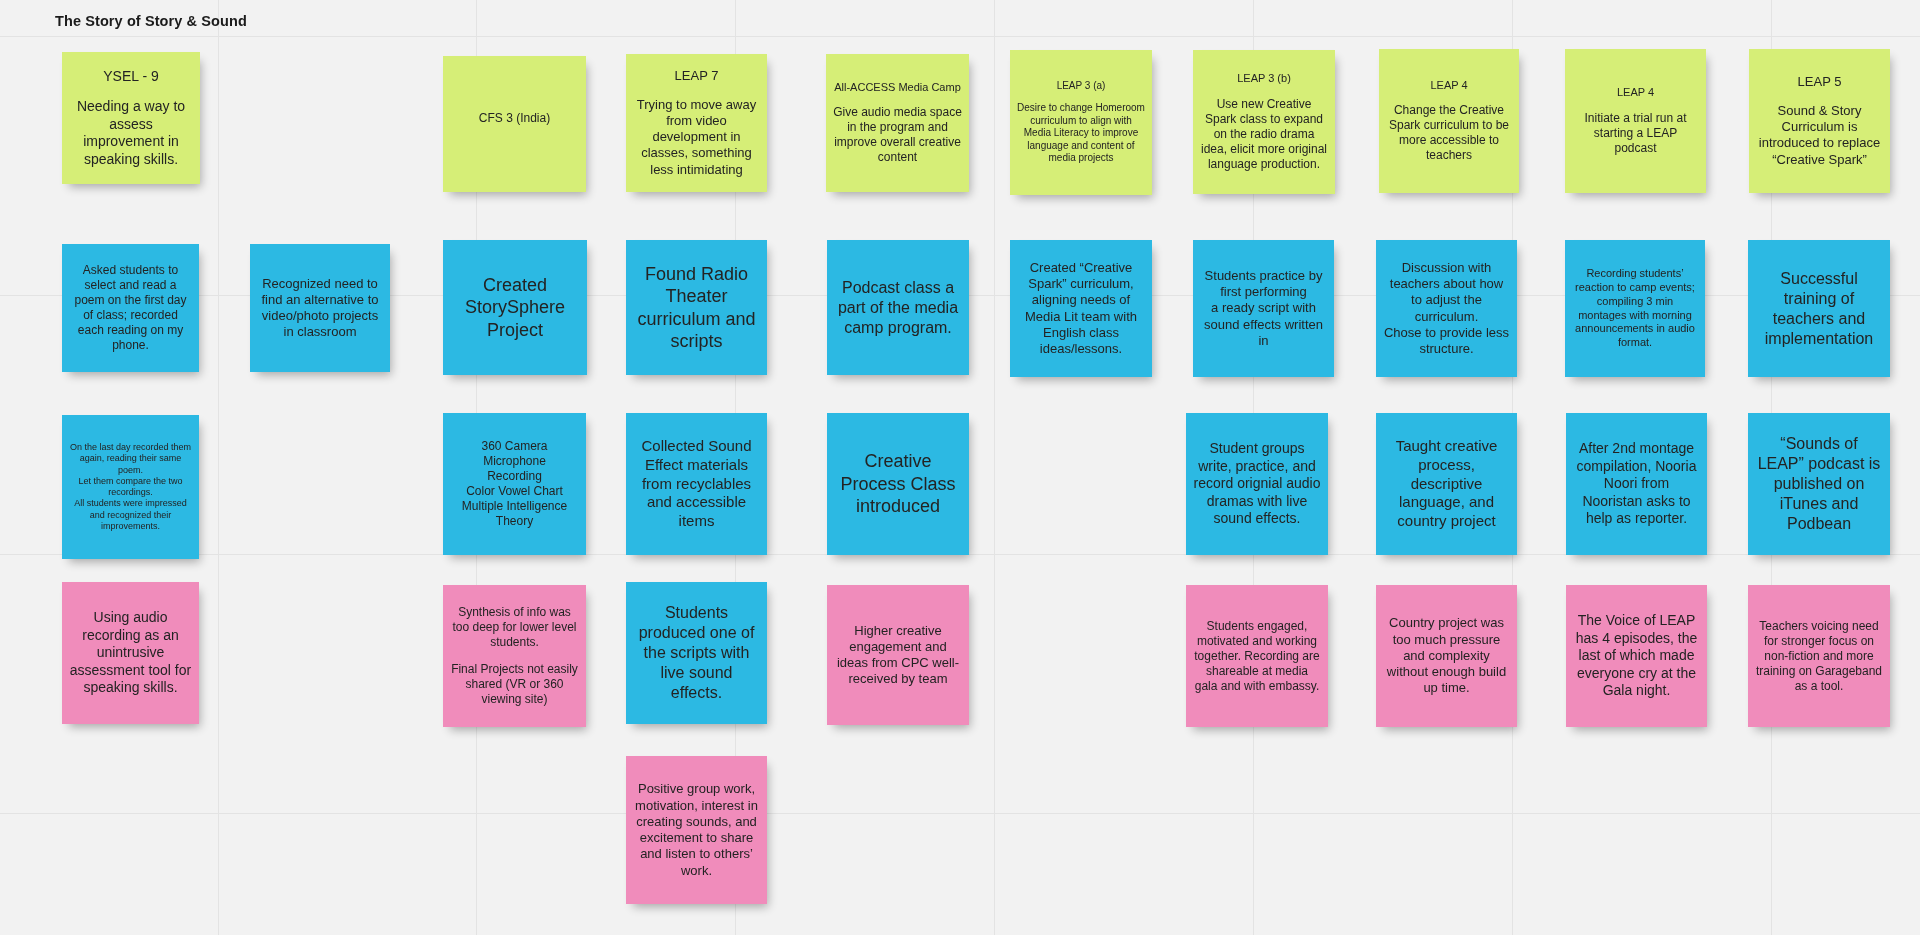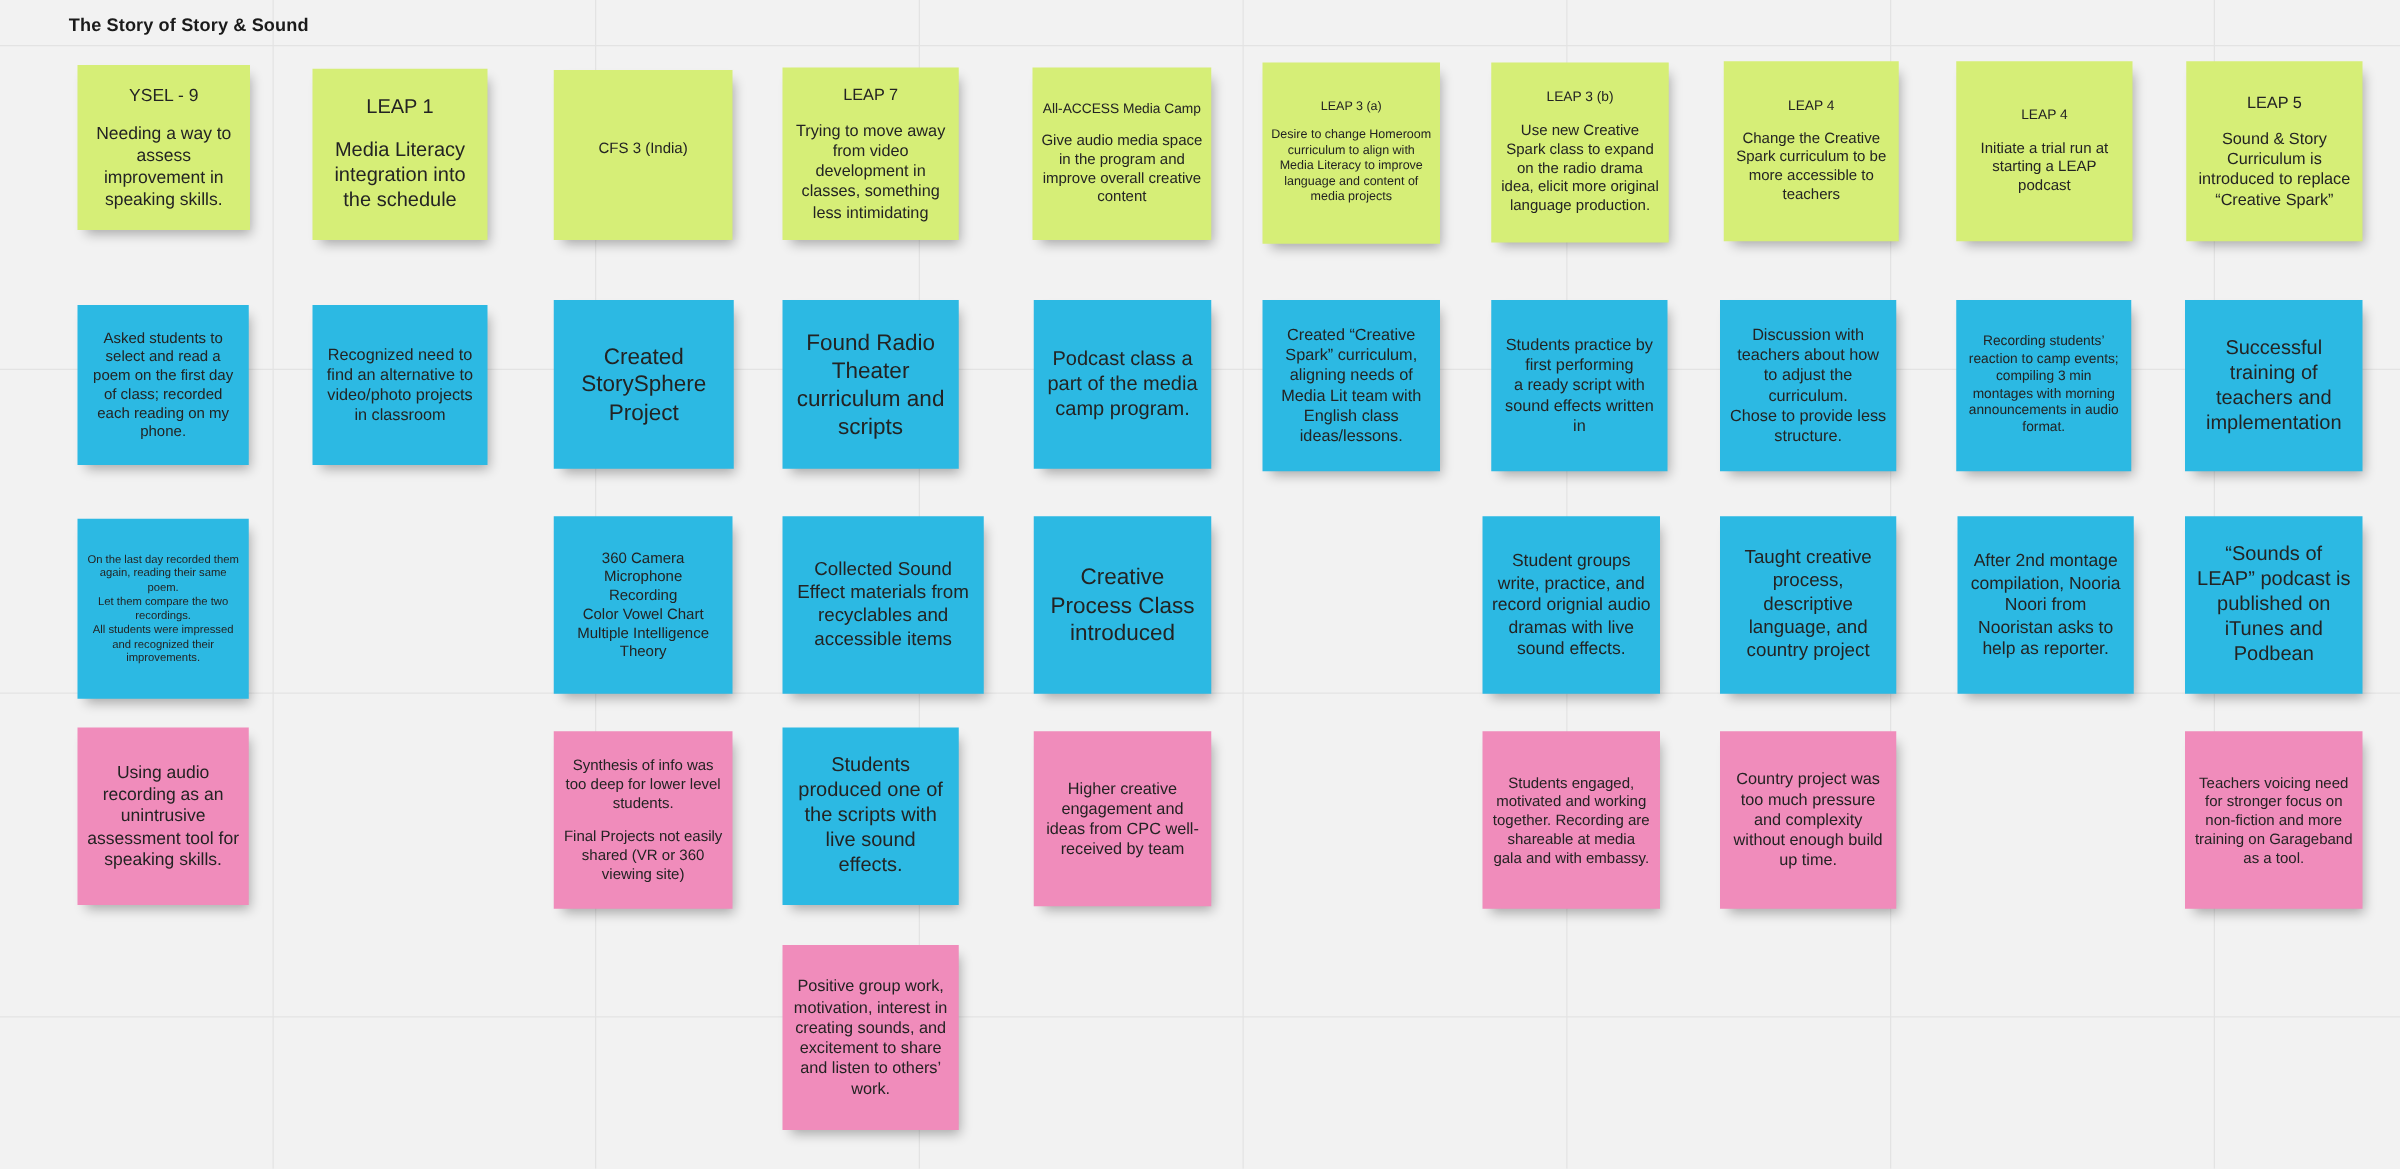--- a/index.html
+++ b/index.html
@@ -109,24 +109,20 @@
   <div class="hline" style="top:554px"></div>
   <div class="hline" style="top:813px"></div>
 
   <div class="board-title">The Story of Story &amp; Sound</div>
 
   <div class="note green" style="left:62px;top:52px;width:138px;height:132px">
     <span class="hdr fs-14">YSEL - 9</span>
     <span class="bdy fs-14">Needing a way to assess improvement in speaking skills.</span>
   </div>
 
-  <div class="note green" style="left:250px;top:55px;width:140px;height:137px">
-    <span class="hdr fs-16">LEAP 1</span>
-    <span class="bdy fs-16">Media Literacy integration into the schedule</span>
-  </div>
 
   <div class="note green" style="left:443px;top:56px;width:143px;height:136px">
     <span class="hdr fs-12">CFS 3 (India)</span>
   </div>
 
   <div class="note green" style="left:626px;top:54px;width:141px;height:138px">
     <span class="hdr fs-13">LEAP 7</span>
     <span class="bdy fs-13">Trying to move away from video development in classes, something less intimidating</span>
   </div>
 
@@ -210,21 +206,21 @@
 
 
   <div class="note blue" style="left:443px;top:413px;width:143px;height:142px">
     <span class="bdy fs-12">360 Camera
 Microphone
 Recording
 Color Vowel Chart
 Multiple Intelligence Theory</span>
   </div>
 
-  <div class="note blue" style="left:626px;top:413px;width:161px;height:142px">
+  <div class="note blue" style="left:626px;top:413px;width:141px;height:142px">
     <span class="bdy fs-15" style="font-size:15px">Collected Sound Effect materials from recyclables and accessible items</span>
   </div>
 
   <div class="note blue" style="left:827px;top:413px;width:142px;height:142px">
     <span class="bdy fs-18">Creative Process Class introduced</span>
   </div>
 
 
   <div class="note blue" style="left:1186px;top:413px;width:142px;height:142px">
     <span class="bdy fs-14">Student groups write, practice, and record orignial audio dramas with live sound effects.</span>
@@ -260,20 +256,23 @@
   </div>
 
   <div class="note pink" style="left:1186px;top:585px;width:142px;height:142px">
     <span class="bdy fs-12">Students engaged, motivated and working together. Recording are shareable at media gala and with embassy.</span>
   </div>
 
   <div class="note pink" style="left:1376px;top:585px;width:141px;height:142px">
     <span class="bdy fs-13">Country project was too much pressure and complexity without enough build up time.</span>
   </div>
 
+  <div class="note pink" style="left:1566px;top:585px;width:141px;height:142px">
+    <span class="bdy fs-14">The Voice of LEAP has 4 episodes, the last of which made everyone cry at the Gala night.</span>
+  </div>
 
   <div class="note pink" style="left:1748px;top:585px;width:142px;height:142px">
     <span class="bdy fs-12">Teachers voicing need for stronger focus on non-fiction and more training on Garageband as a tool.</span>
   </div>
 
   <div class="note pink" style="left:626px;top:756px;width:141px;height:148px">
     <span class="bdy fs-13">Positive group work, motivation, interest in creating sounds, and excitement to share and listen to others’ work.</span>
   </div>
 
 </div>

